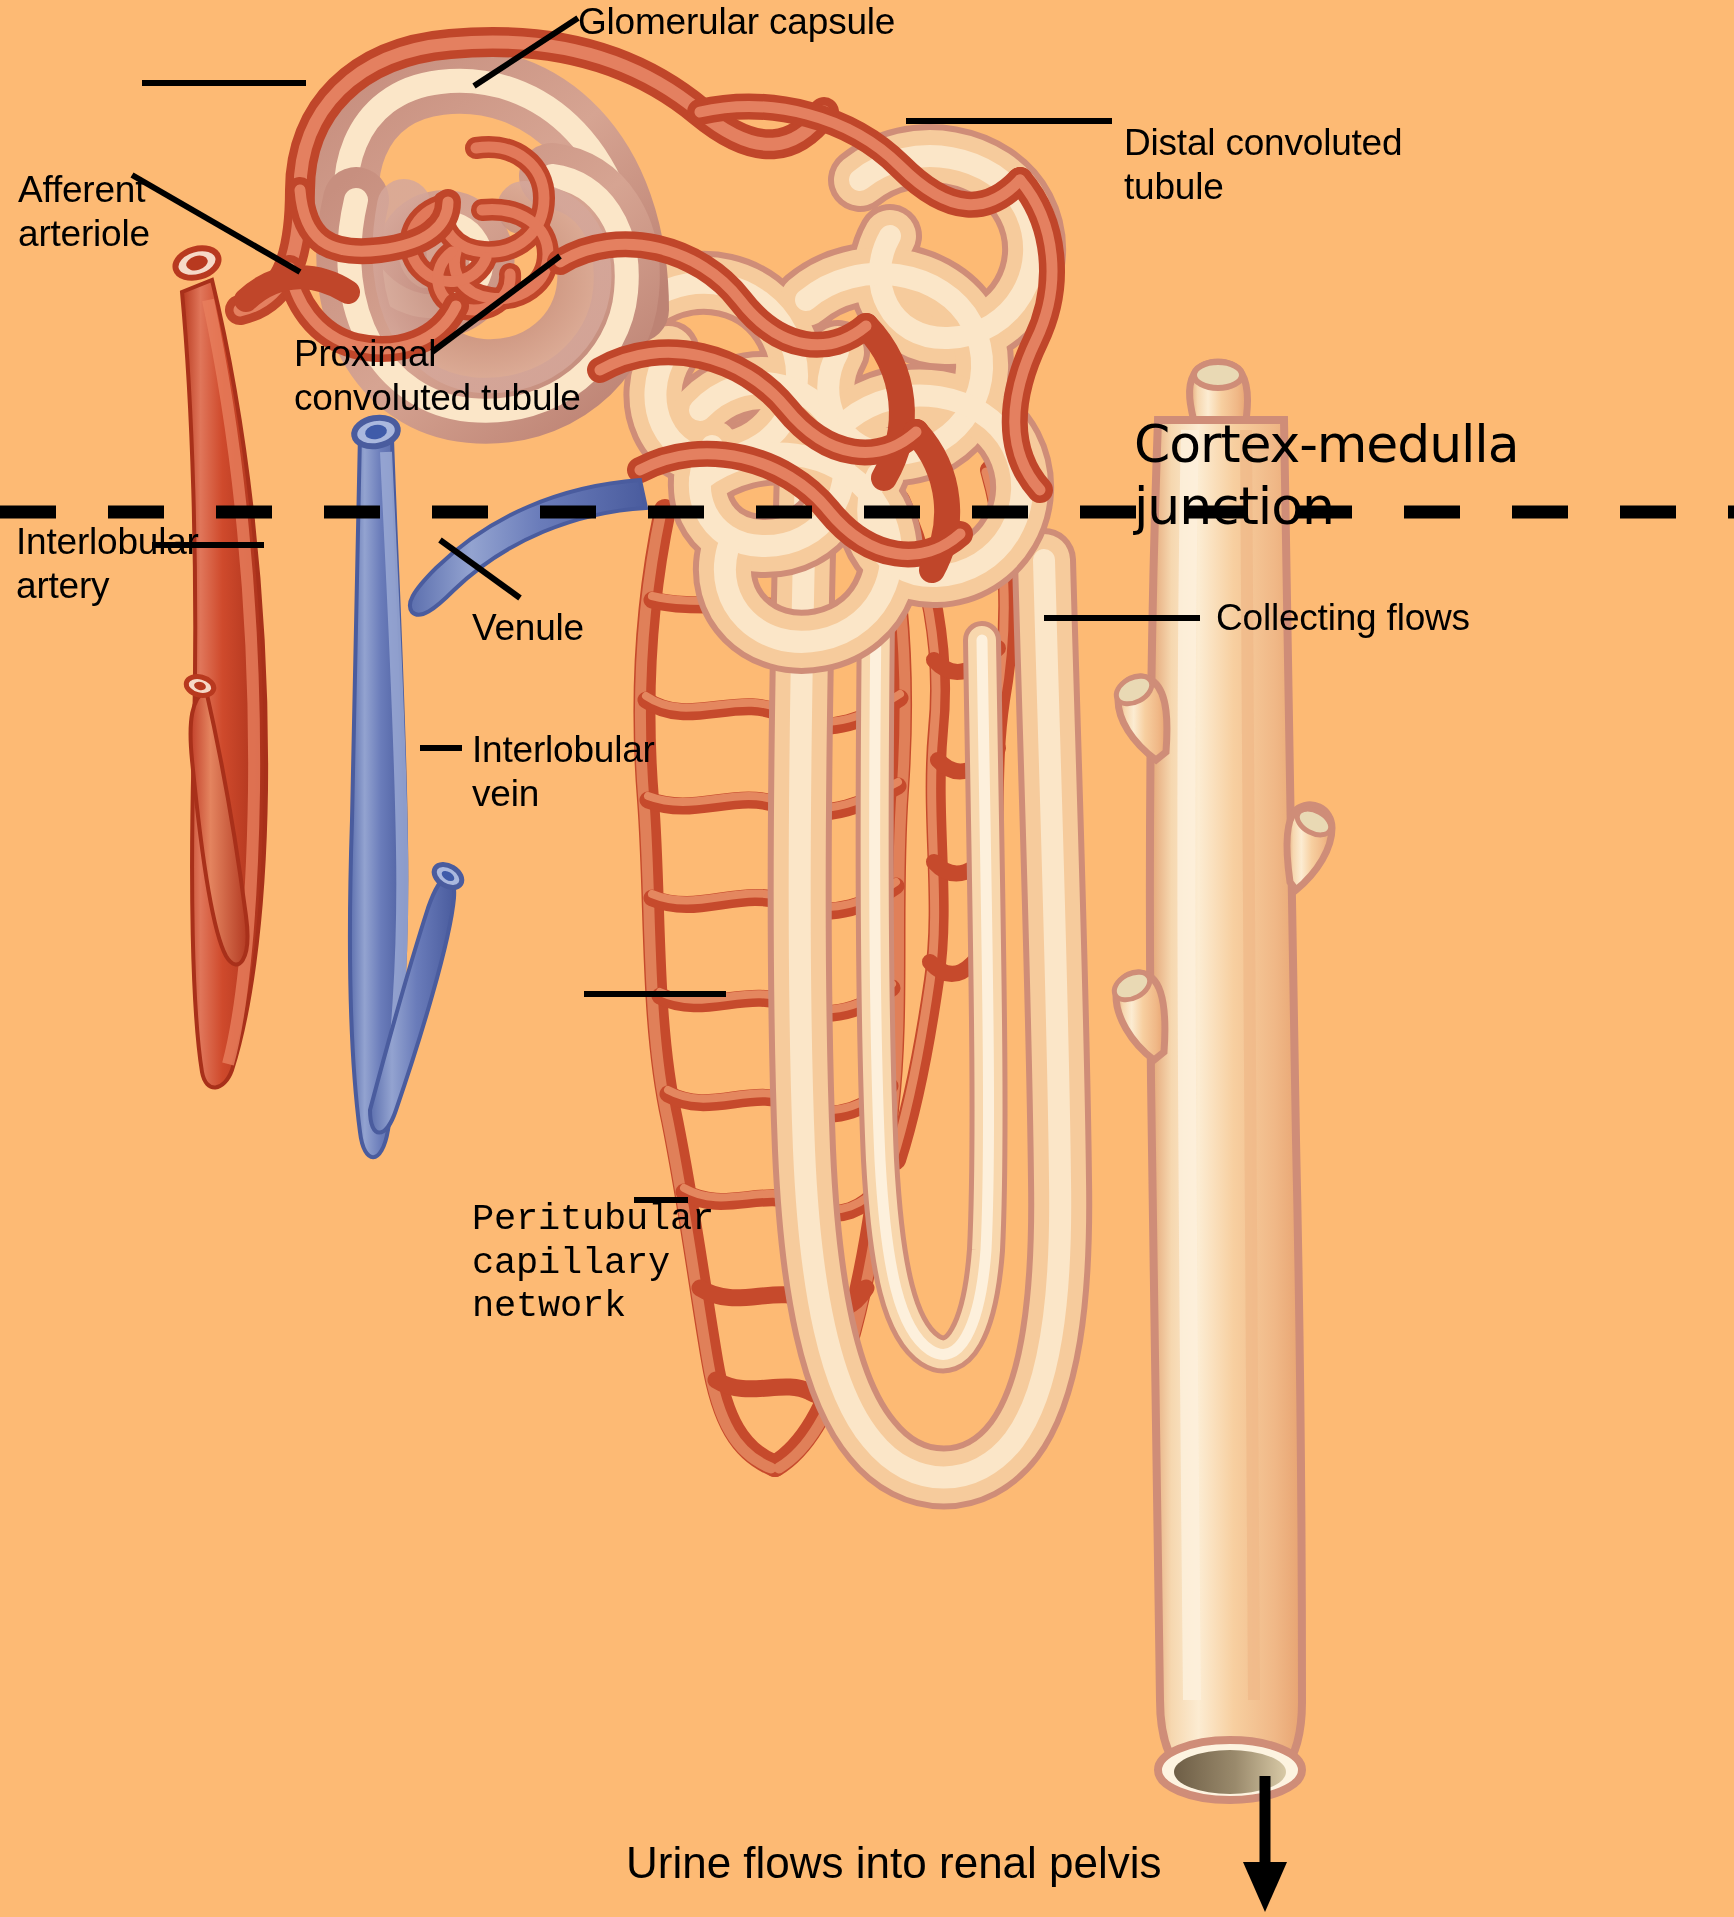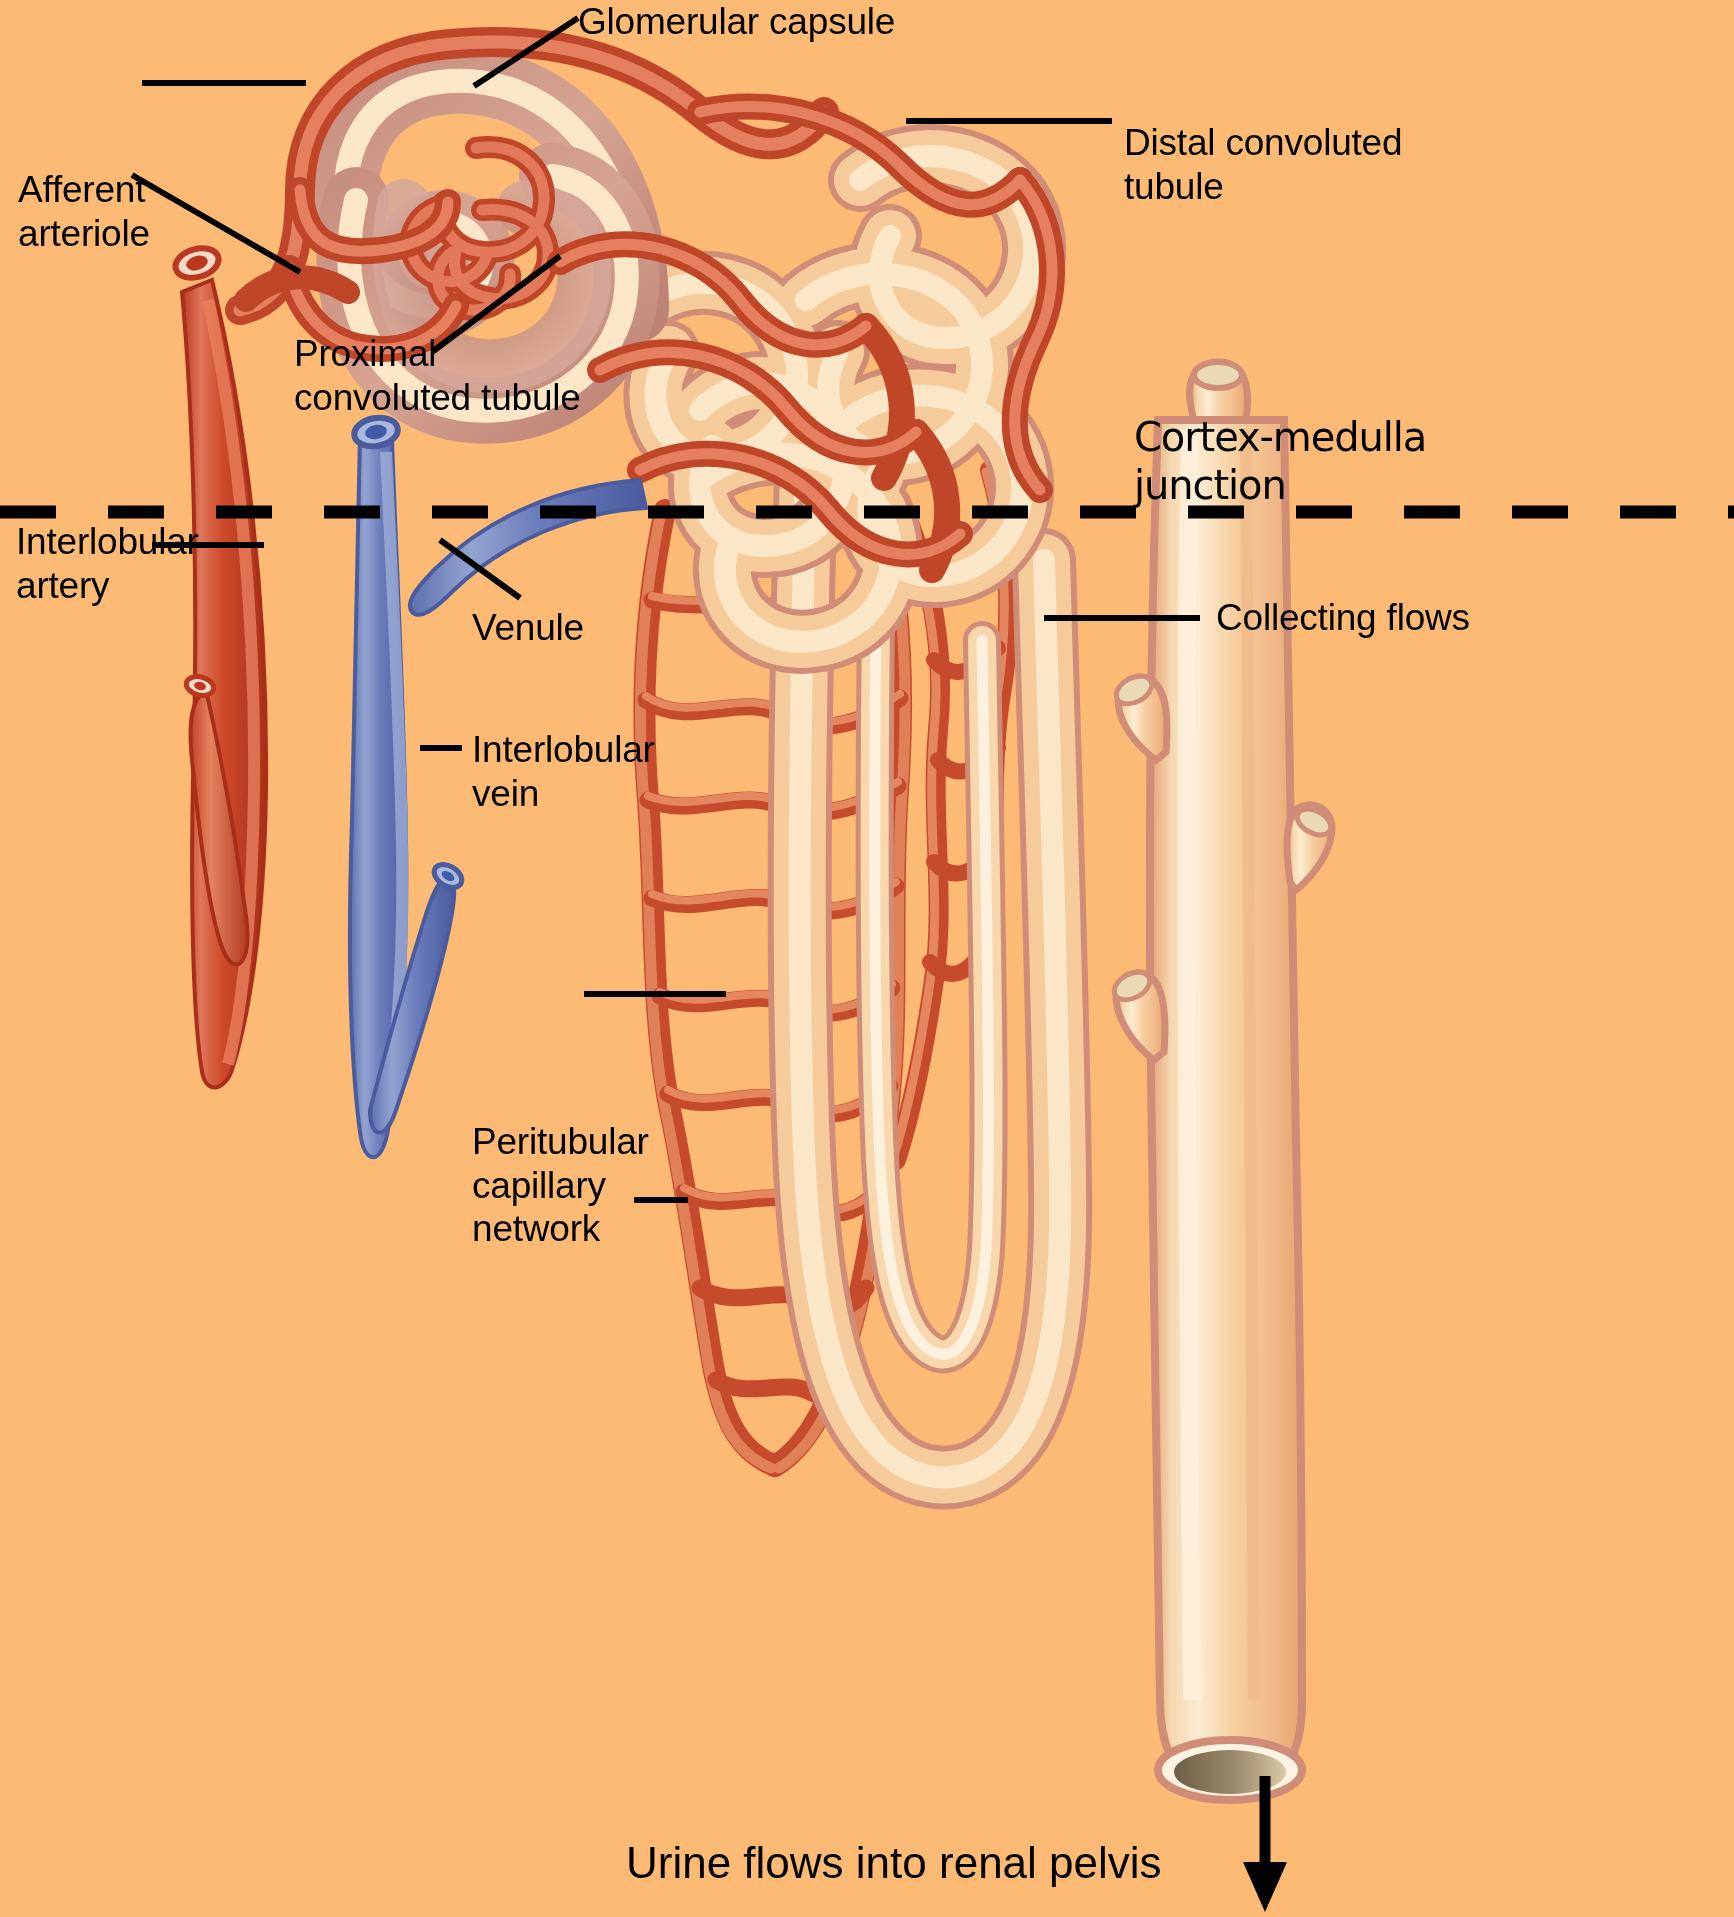--- a/index.html
+++ b/index.html
@@ -26,21 +26,21 @@
     color: #000000;
     font-family: "Liberation Sans", sans-serif;
     font-size: 37px;
     line-height: 1.18;
     white-space: pre-line;
     letter-spacing: -0.2px;
   }
   .lbl.right { text-align: left; }
   .lbl.cm {
     font-family: "DejaVu Sans", sans-serif;
-    font-size: 40px;
+    font-size: 52px;
     line-height: 1.2;
     letter-spacing: -1.1px;
   }
   .caption {
     position: absolute;
     color: #000000;
     font-size: 44px;
     white-space: nowrap;
   }
 </style>
@@ -454,19 +454,19 @@
 artery</div>
 
   <div class="lbl" style="left:472px; top:598px;margin-top:8px;">Venule</div>
 
   <div class="lbl right" style="left:1216px; top:596px;">Collecting flows</div>
 
   <div class="lbl" style="left:472px; top:728px;">Interlobular
 vein</div>
 
 
-  <div class="lbl" style="left:472px; top:1120px;">Peritubular
+  <div class="lbl" style="left:472px; top:1198px;font-family:Liberation Mono, monospace;">Peritubular
 capillary
 network</div>
 
   <div class="caption" style="left:626px; top:1838px;">Urine flows into renal pelvis</div>
 
 </div>
 
 </body></html>

